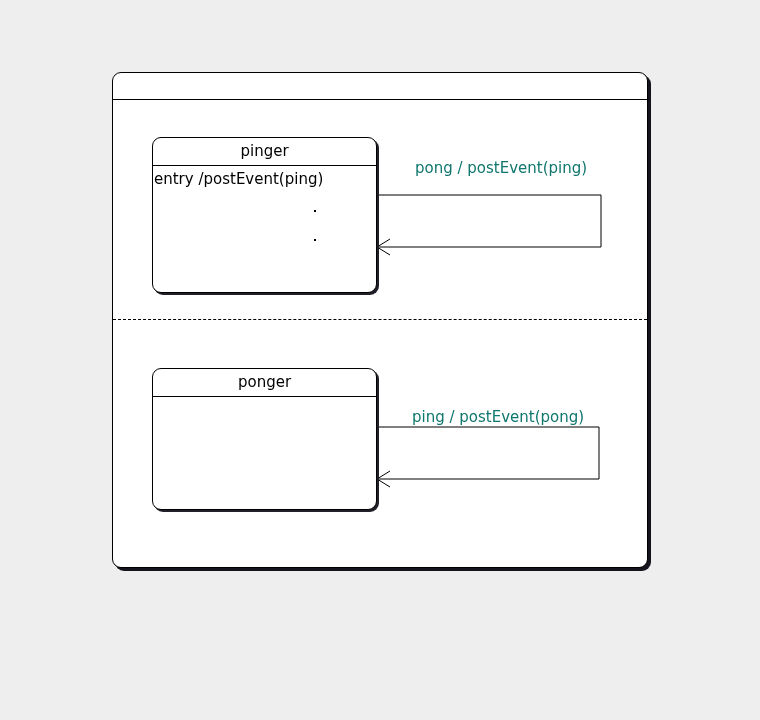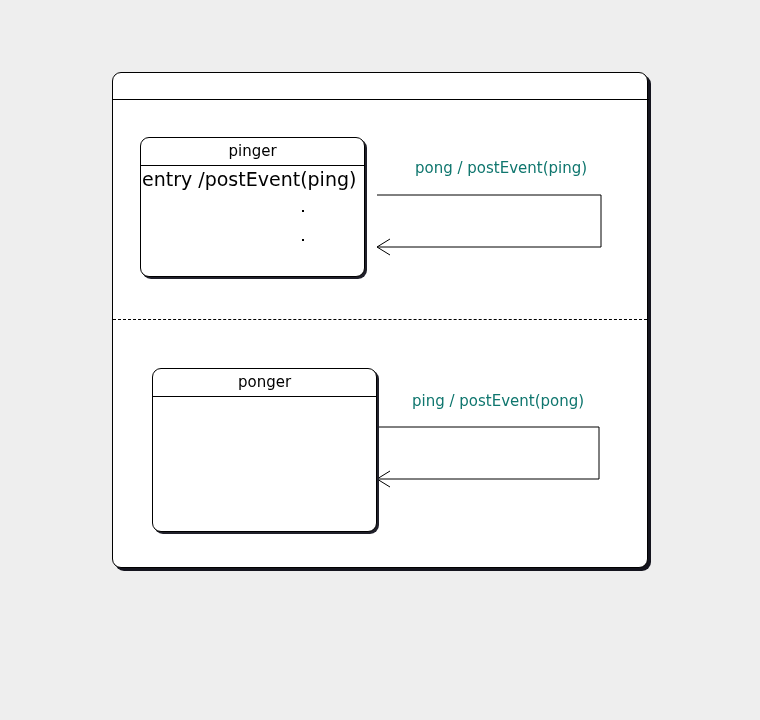--- a/index.html
+++ b/index.html
@@ -91,37 +91,37 @@
     height: 0;
     border-top: 1px solid #000000;
   }
   .state-body {
     position: absolute;
     left: 0;
     top: 28px;
     width: 100%;
     padding: 3px 0 0 1px;
     box-sizing: border-box;
-    font-size: 19px;
+    font-size: 15px;
     color: #000000;
     line-height: 20px;
     white-space: nowrap;
   }
 
   #state-pinger {
-    left: 140px;
+    left: 152px;
     top: 137px;
     width: 225px;
-    height: 140px;
+    height: 156px;
   }
   #state-ponger {
     left: 152px;
     top: 368px;
     width: 225px;
-    height: 164px;
+    height: 142px;
     text-decoration: underline;
   }
 
   
   .dot {
     position: absolute;
     width: 2px;
     height: 2px;
     background: #000000;
   }
@@ -151,21 +151,21 @@
     font-size: 15px;
     color: #0f766e;
     white-space: nowrap;
   }
   #label-pinger-transition {
     left: 415px;
     top: 159px;
   }
   #label-ponger-transition {
     left: 412px;
-    top: 392px;
+    top: 408px;
   }
 </style>
 </head>
 <body>
 
 <div id="canvas">
 
   <div class="outer-state">
     <div class="outer-state-title"></div>
     <div class="outer-state-header-divider"></div>

